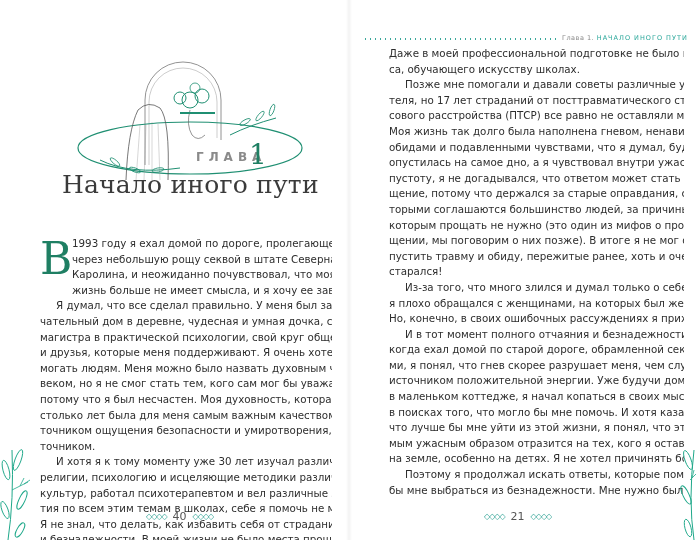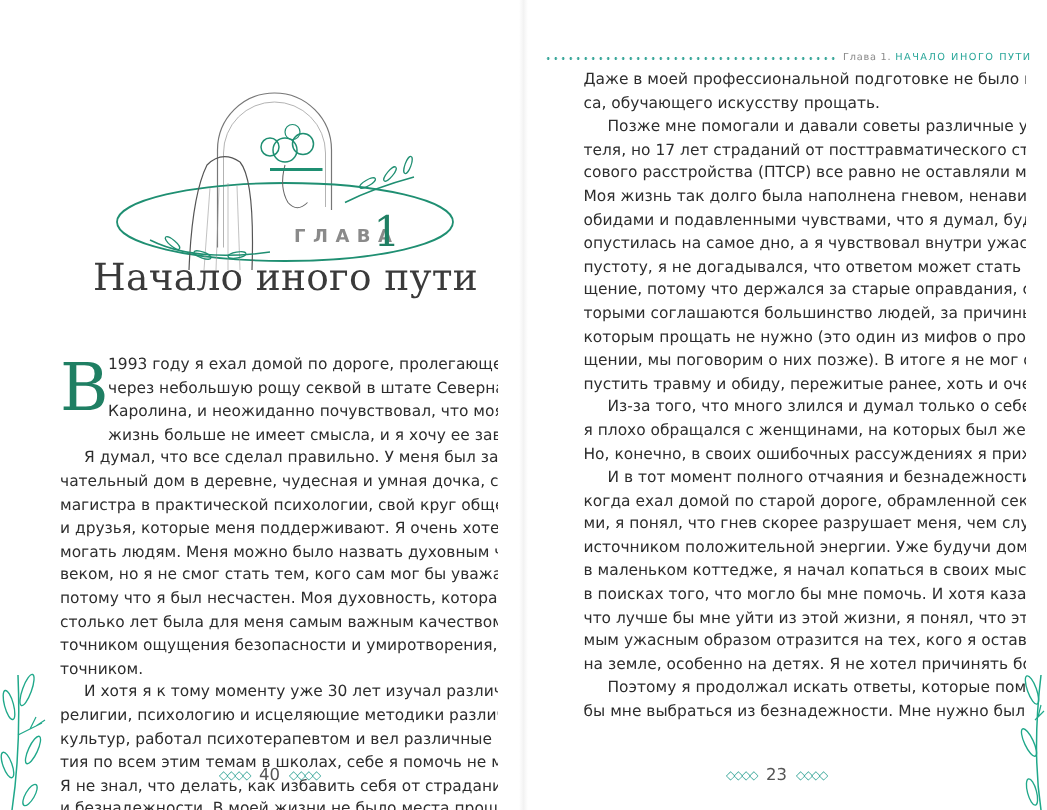--- a/index.html
+++ b/index.html
@@ -139,53 +139,54 @@
       <div class="rh-dots"></div>
       <div class="rh-text">
         <span>Глава 1.</span>
         <span class="rh-accent">НАЧАЛО ИНОГО ПУТИ</span>
       </div>
     </div>
   </div>
 
   <div class="text-block right-text">
     <span class="line">Даже в моей профессиональной подготовке не было кур-</span>
-    <span class="line last">са, обучающего искусству прощать.</span>
+    <span class="line last">са, обучающего искусству школах.</span>
     <span class="line indent">Позже мне помогали и давали советы различные учи-</span>
     <span class="line">теля, но 17 лет страданий от посттравматического стрес-</span>
     <span class="line">сового расстройства (ПТСР) все равно не оставляли меня.</span>
     <span class="line">Моя жизнь так долго была наполнена гневом, ненавистью,</span>
     <span class="line">обидами и подавленными чувствами, что я думал, будто</span>
     <span class="line">опустилась на самое дно, а я чувствовал внутри ужасную</span>
     <span class="line">пустоту, я не догадывался, что ответом может стать про-</span>
     <span class="line">щение, потому что держался за старые оправдания, с ко-</span>
     <span class="line">торыми соглашаются большинство людей, за причины, по</span>
     <span class="line">которым прощать не нужно (это один из мифов о про-</span>
     <span class="line">щении, мы поговорим о них позже). В итоге я не мог от-</span>
     <span class="line">пустить травму и обиду, пережитые ранее, хоть и очень</span>
+    <span class="line last">старался!</span>
     <span class="line indent">Из-за того, что много злился и думал только о себе,</span>
     <span class="line">я плохо обращался с женщинами, на которых был женат.</span>
     <span class="line">Но, конечно, в своих ошибочных рассуждениях я прихо-</span>
     <span class="line indent">И в тот момент полного отчаяния и безнадежности,</span>
     <span class="line">когда ехал домой по старой дороге, обрамленной секвойя-</span>
     <span class="line">ми, я понял, что гнев скорее разрушает меня, чем служит</span>
     <span class="line">источником положительной энергии. Уже будучи дома,</span>
     <span class="line">в маленьком коттедже, я начал копаться в своих мыслях</span>
     <span class="line">в поисках того, что могло бы мне помочь. И хотя казалось,</span>
     <span class="line">что лучше бы мне уйти из этой жизни, я понял, что это са-</span>
     <span class="line">мым ужасным образом отразится на тех, кого я оставлю</span>
     <span class="line">на земле, особенно на детях. Я не хотел причинять боль</span>
     <span class="line indent">Поэтому я продолжал искать ответы, которые помогли</span>
     <span class="line">бы мне выбраться из безнадежности. Мне нужно было</span>
 
   </div>
 
   <div class="folio folio-right">
     <span class="orn">◇◇◇◇</span>
-    <span>23</span>
+    <span>21</span>
     <span class="orn">◇◇◇◇</span>
   </div>
 
   <svg class="leaves leaves-right" viewBox="0 0 18 100">
     <path d="M14 100 Q8 60 14 10" fill="none" stroke="#1fa88a" stroke-width="1"></path>
     <ellipse cx="8" cy="20" rx="3" ry="10" fill="none" stroke="#1fa88a" stroke-width="0.9" transform="rotate(-20 8 20)"></ellipse>
     <ellipse cx="6" cy="55" rx="3" ry="10" fill="none" stroke="#1fa88a" stroke-width="0.9" transform="rotate(-25 6 55)"></ellipse>
     <path d="M10 40 L16 34 M12 38 L14 30" stroke="#1fa88a" stroke-width="0.8"></path>
     <ellipse cx="8" cy="88" rx="3" ry="9" fill="none" stroke="#1fa88a" stroke-width="0.9" transform="rotate(-15 8 88)"></ellipse>
   </svg>

